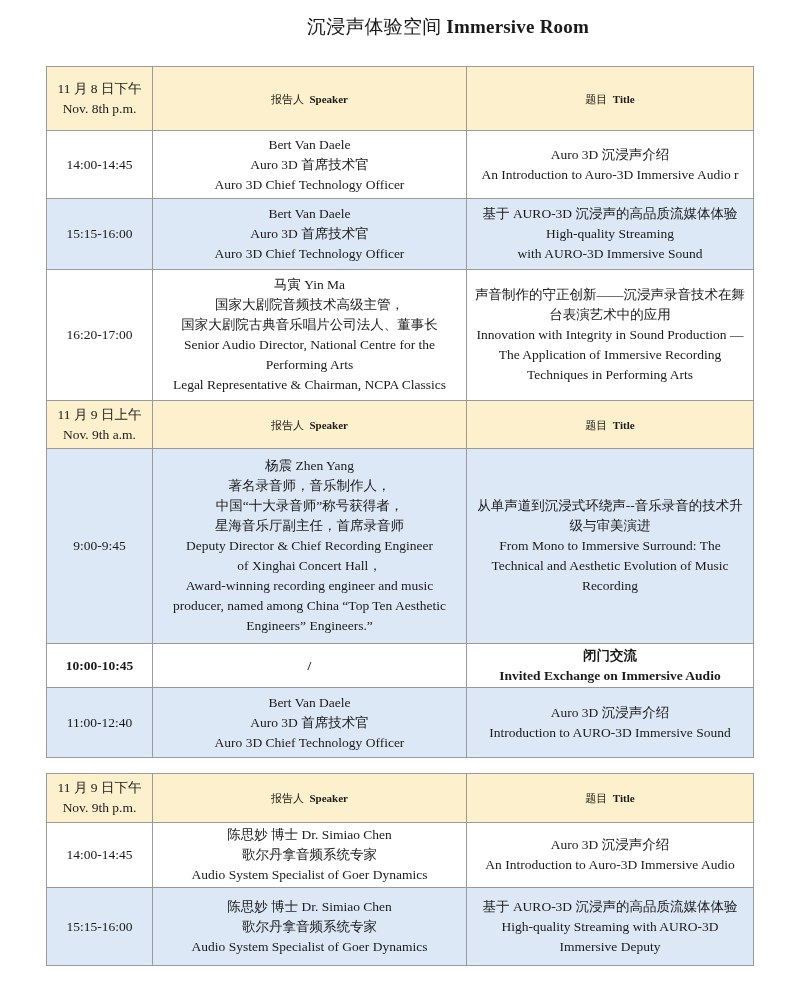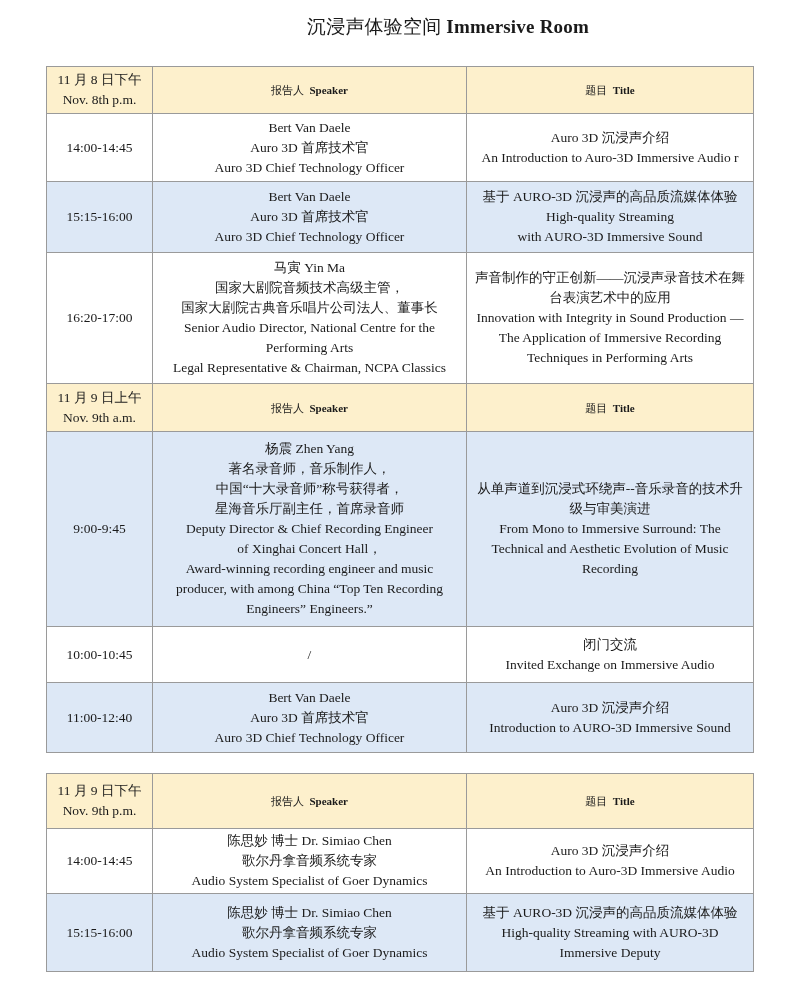--- a/index.html
+++ b/index.html
@@ -28,29 +28,29 @@
   tr.hdr td { background: #fdf0cc; }
   tr.hdr td.h-time { font-size: 13.5px; line-height: 20px; }
   tr.hdr td.h-col { font-weight: bold; font-size: 11px; }
   tr.hdr td.h-col .zh { font-weight: normal; }
   tr.white td { background: #ffffff; }
   tr.blue td { background: #dde8f6; }
   .line { display: block; }
   .bold { font-weight: normal; }
   #t1 { top: 66px; }
   #t2 { top: 773px; }
-  tr.r-h1 { height: 47px; padding-left: 36px; }
+  tr.r-h1 { height: 64px; padding-left: 36px; }
   tr.r-a { height: 68px; }
   tr.r-b { height: 71px; }
   tr.r-c { height: 131px; }
   tr.r-h2 { height: 48px; border-radius: 8px; }
   tr.r-d { height: 195px; }
-  tr.r-e { height: 56px; }
+  tr.r-e { height: 44px; font-weight: bold; }
   tr.r-f { height: 70px; }
-  tr.r-h3 { height: 55px; margin-top: 16px; }
+  tr.r-h3 { height: 49px; margin-top: 16px; }
   tr.r-g { height: 65px; }
   tr.r-i { height: 78px; }
 </style>
 </head>
 <body>
 
 <div class="page-title">
   <span class="zh">沉浸声体验空间</span>
   <span>Immersive Room</span>
 </div>
@@ -142,21 +142,21 @@
     <tr class="blue r-d">
       <td>9:00-9:45</td>
       <td>
         <span class="line bold">杨震  Zhen Yang</span>
         <span class="line">著名录音师，音乐制作人，</span>
         <span class="line">中国“十大录音师”称号获得者，</span>
         <span class="line">星海音乐厅副主任，首席录音师</span>
         <span class="line">Deputy Director &amp; Chief Recording Engineer</span>
         <span class="line">of Xinghai Concert Hall，</span>
         <span class="line">Award-winning recording engineer and music</span>
-        <span class="line">producer, with among China “Top Ten Recording</span>
+        <span class="line">producer, named among China “Top Ten Aesthetic</span>
         <span class="line">Engineers” Engineers.”</span>
       </td>
       <td>
         <span class="line">从单声道到沉浸式环绕声--音乐录音的技术升</span>
         <span class="line">级与审美演进</span>
         <span class="line">From Mono to Immersive Surround: The</span>
         <span class="line">Technical and Aesthetic Evolution of Music</span>
         <span class="line">Recording</span>
       </td>
     </tr>

